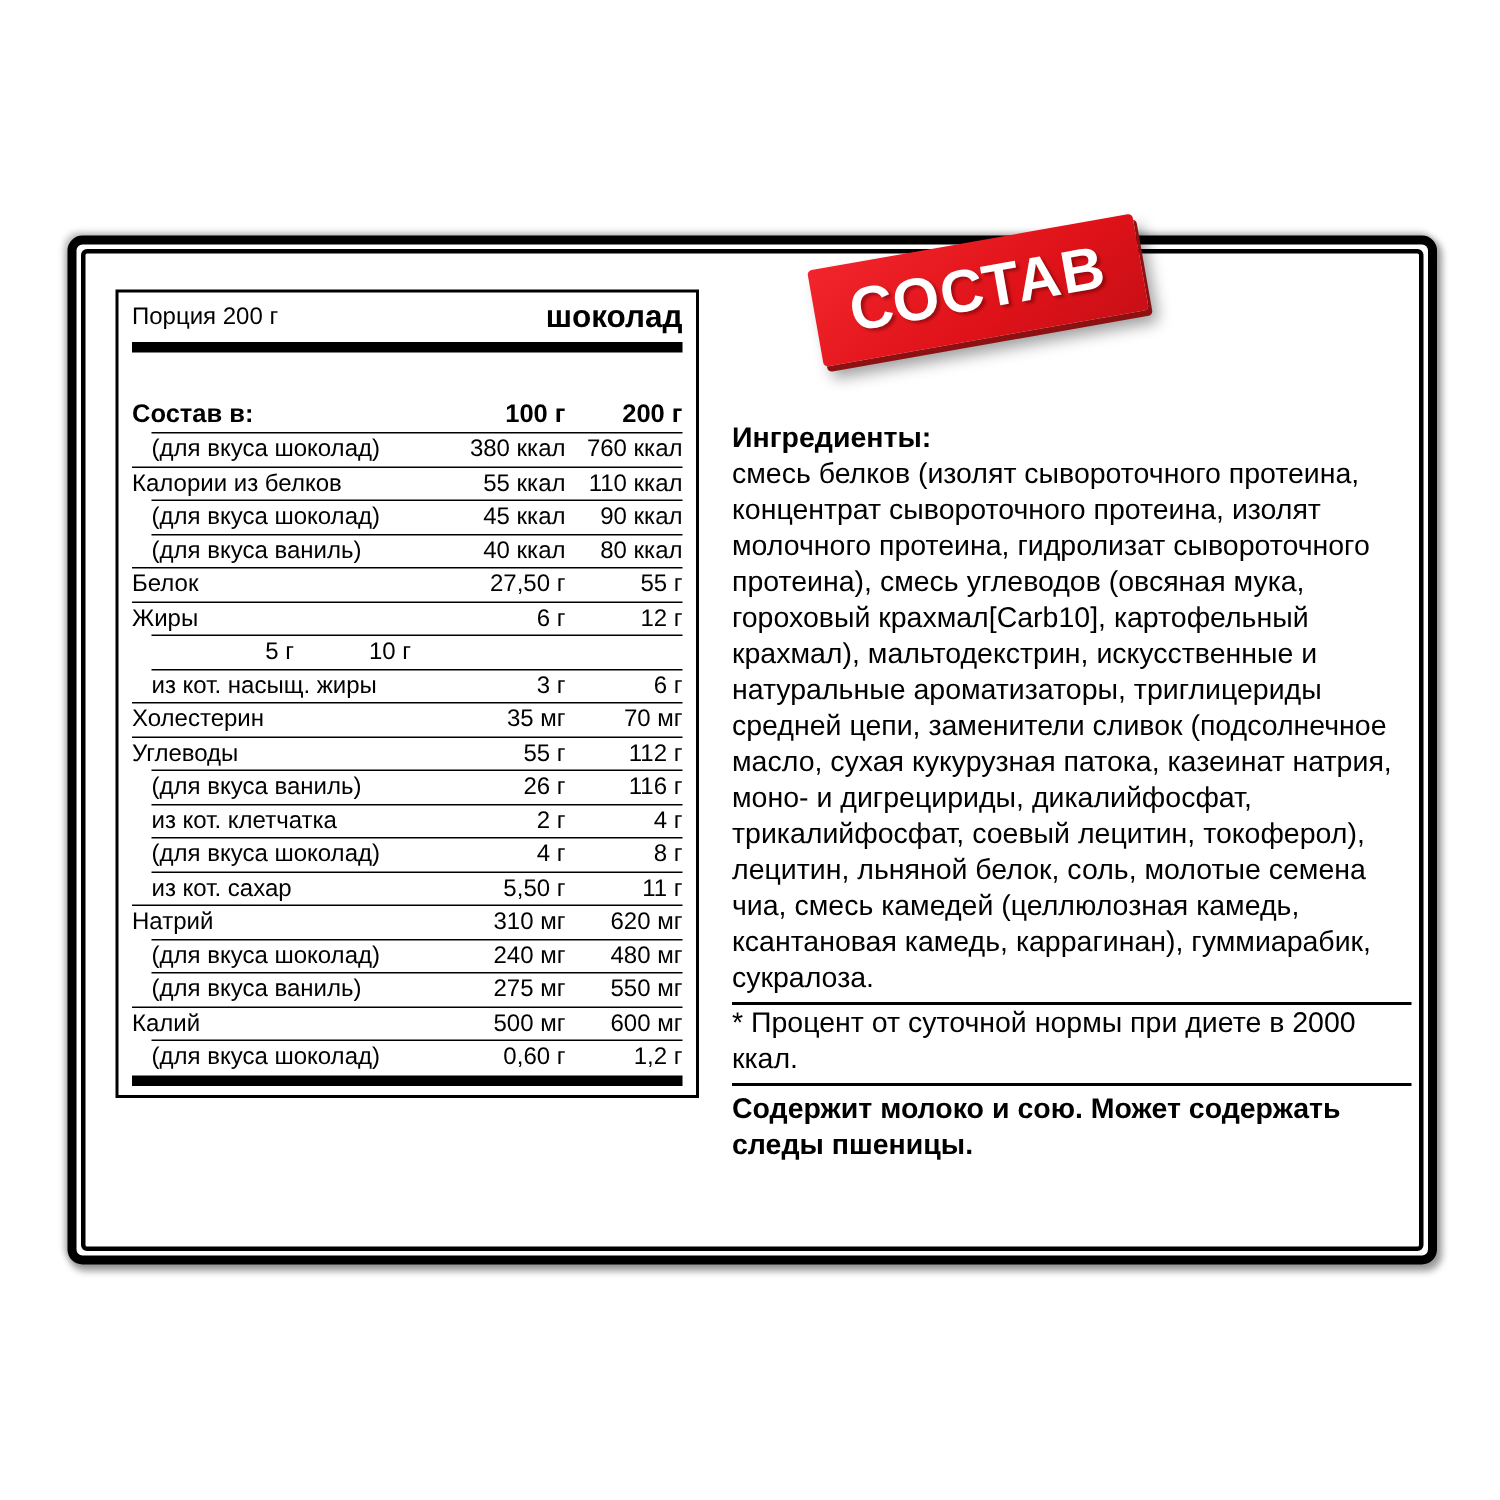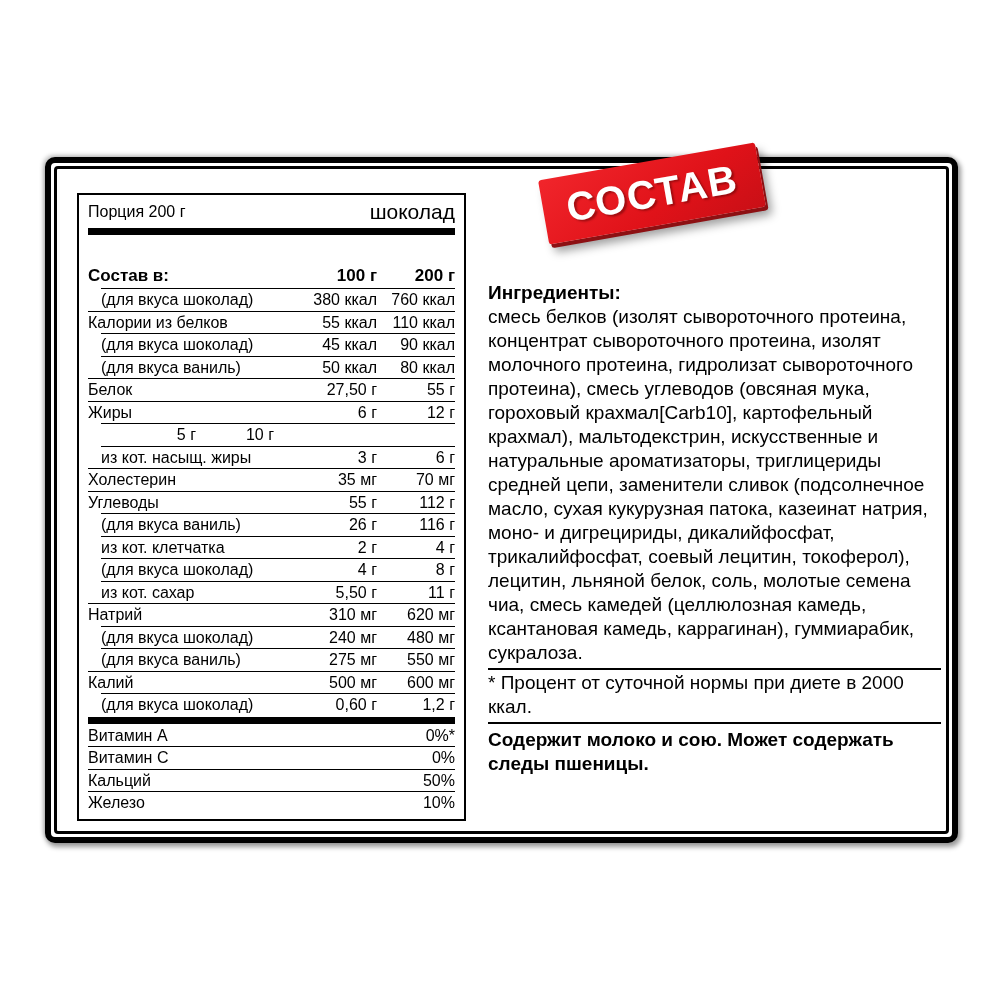--- a/index.html
+++ b/index.html
@@ -15,21 +15,21 @@
     width:100%;height:100%;box-sizing:border-box;border:3px solid #000;border-radius:4px;position:relative;background:#fff;
   }
 
   
   .nt{
     position:absolute;left:20px;top:24px;width:389px;box-sizing:border-box;
     border:2px solid #000;padding:4px 9px 5px 9px;background:#fff;
   }
   .nt-top{display:flex;justify-content:space-between;align-items:center;padding:1px 0 3px;}
   .nt-portion{font-size:16px;}
-  .nt-flavor{font-size:21px;font-weight:normal;}
+  .nt-flavor{font-size:21px;font-weight:bold;}
   .nt-bar{height:7px;background:#000;margin:1px 0;}
   .nt-cols{display:flex;font-weight:bold;font-size:17px;padding:3px 0 2px;margin-top:28px;}
   .nt-cols .nt-label{flex:1;}
   .nt-row{display:flex;align-items:flex-start;border-top:1.5px solid #000;padding:1px 0;font-size:16px;line-height:19.5px;}
   .nt-row.sub{margin-left:13px;}
   .nt-label{flex:1;padding-right:2px;}
   .nt-v100{width:95px;text-align:right;white-space:nowrap;}
   .nt-v200{width:78px;text-align:right;white-space:nowrap;}
   .nt-val{text-align:right;white-space:nowrap;}
   .nt-vits .nt-row:first-child{border-top:none;}
@@ -79,21 +79,21 @@
             <span class="nt-v100">55 ккал</span>
             <span class="nt-v200">110 ккал</span>
           </div>
           <div class="nt-row sub">
             <span class="nt-label">(для вкуса шоколад)</span>
             <span class="nt-v100">45 ккал</span>
             <span class="nt-v200">90 ккал</span>
           </div>
           <div class="nt-row sub">
             <span class="nt-label">(для вкуса ваниль)</span>
-            <span class="nt-v100">50 ккал</span>
+            <span class="nt-v100">40 ккал</span>
             <span class="nt-v200">80 ккал</span>
           </div>
           <div class="nt-row">
             <span class="nt-label">Белок</span>
             <span class="nt-v100">27,50 г</span>
             <span class="nt-v200">55 г</span>
           </div>
           <div class="nt-row">
             <span class="nt-label">Жиры</span>
             <span class="nt-v100">6 г</span>
@@ -158,38 +158,20 @@
             <span class="nt-v100">500 мг</span>
             <span class="nt-v200">600 мг</span>
           </div>
           <div class="nt-row sub">
             <span class="nt-label">(для вкуса шоколад)</span>
             <span class="nt-v100">0,60 г</span>
             <span class="nt-v200">1,2 г</span>
           </div>
         </div>
       <div class="nt-bar"></div>
-      <div class="nt-vits">
-          <div class="nt-row">
-            <span class="nt-label">Витамин А</span>
-            <span class="nt-val">0%*</span>
-          </div>
-          <div class="nt-row">
-            <span class="nt-label">Витамин С</span>
-            <span class="nt-val">0%</span>
-          </div>
-          <div class="nt-row">
-            <span class="nt-label">Кальций</span>
-            <span class="nt-val">50%</span>
-          </div>
-          <div class="nt-row">
-            <span class="nt-label">Железо</span>
-            <span class="nt-val">10%</span>
-          </div>
-        </div>
     </div>
 
     <div class="badge">
       <span class="badge-text">СОСТАВ</span>
     </div>
 
     <div class="right-col">
       <div class="ing-title">Ингредиенты:</div>
       <div class="ing-body">смесь белков (изолят сывороточного протеина, концентрат сывороточного протеина, изолят молочного протеина, гидролизат сывороточного протеина), смесь углеводов (овсяная мука, гороховый крахмал[Carb10], картофельный крахмал), мальтодекстрин, искусственные и натуральные ароматизаторы, триглицериды средней цепи, заменители сливок (подсолнечное масло, сухая кукурузная патока, казеинат натрия, моно- и дигрецириды, дикалийфосфат, трикалийфосфат, соевый лецитин, токоферол), лецитин, льняной белок, соль, молотые семена чиа, смесь камедей (целлюлозная камедь, ксантановая камедь, каррагинан), гуммиарабик, сукралоза.</div>
       <div class="footnote">* Процент от суточной нормы при диете в 2000 ккал.</div>

